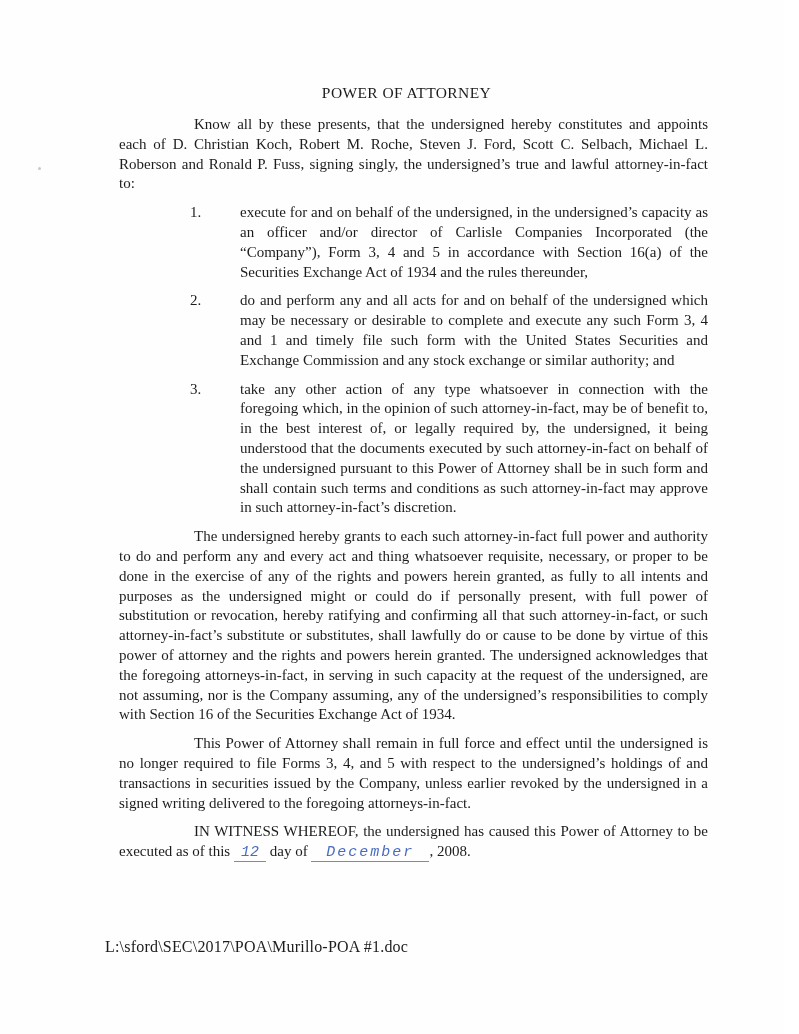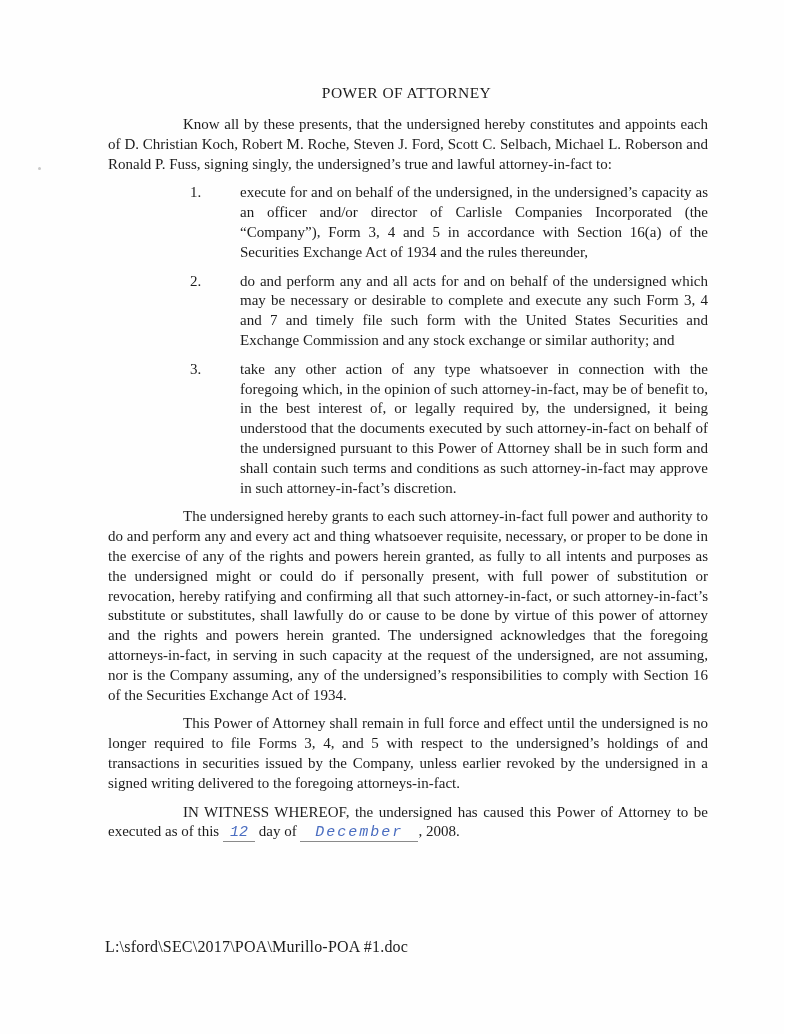--- a/index.html
+++ b/index.html
@@ -24,21 +24,21 @@
     text-align: center;
     font-size: 15.5px;
     font-weight: normal;
     letter-spacing: 0.4px;
     margin: 0 0 13px 0;
   }
   .para {
     text-align: justify;
     text-indent: 75px;
     line-height: 19.8px;
-    margin: 0 0 9px 3px;
+    margin: 0 0 9px 14px;
   }
   .list { margin: 0; }
   .list-item {
     position: relative;
     padding-left: 135px;
     margin: 0 0 9px 0;
   }
   .list-item .num {
     position: absolute;
     left: 85px;
@@ -116,21 +116,21 @@
 
   <p class="para">Know all by these presents, that the undersigned hereby constitutes and appoints each of D. Christian Koch, Robert M. Roche, Steven J. Ford, Scott C. Selbach, Michael L. Roberson and Ronald P. Fuss, signing singly, the undersigned’s true and lawful attorney-in-fact to:</p>
 
   <div class="list">
     <div class="list-item">
       <span class="num">1.</span>
       <span class="itext">execute for and on behalf of the undersigned, in the undersigned’s capacity as an officer and/or director of Carlisle Companies Incorporated (the “Company”), Form 3, 4 and 5 in accordance with Section 16(a) of the Securities Exchange Act of 1934 and the rules thereunder,</span>
     </div>
     <div class="list-item">
       <span class="num">2.</span>
-      <span class="itext">do and perform any and all acts for and on behalf of the undersigned which may be necessary or desirable to complete and execute any such Form 3, 4 and 7 and timely file such form with the United States Securities and Exchange Commission and any stock exchange or similar authority; and</span>
+      <span class="itext">do and perform any and all acts for and on behalf of the undersigned which may be necessary or desirable to complete and execute any such Form 3, 4 and 1 and timely file such form with the United States Securities and Exchange Commission and any stock exchange or similar authority; and</span>
     </div>
     <div class="list-item">
       <span class="num">3.</span>
       <span class="itext">take any other action of any type whatsoever in connection with the foregoing which, in the opinion of such attorney-in-fact, may be of benefit to, in the best interest of, or legally required by, the undersigned, it being understood that the documents executed by such attorney-in-fact on behalf of the undersigned pursuant to this Power of Attorney shall be in such form and shall contain such terms and conditions as such attorney-in-fact may approve in such attorney-in-fact’s discretion.</span>
     </div>
   </div>
 
   <p class="para">The undersigned hereby grants to each such attorney-in-fact full power and authority to do and perform any and every act and thing whatsoever requisite, necessary, or proper to be done in the exercise of any of the rights and powers herein granted, as fully to all intents and purposes as the undersigned might or could do if personally present, with full power of substitution or revocation, hereby ratifying and confirming all that such attorney-in-fact, or such attorney-in-fact’s substitute or substitutes, shall lawfully do or cause to be done by virtue of this power of attorney and the rights and powers herein granted.  The undersigned acknowledges that the foregoing attorneys-in-fact, in serving in such capacity at the request of the undersigned, are not assuming, nor is the Company assuming, any of the undersigned’s responsibilities to comply with Section 16 of the Securities Exchange Act of 1934.</p>
 
   <p class="para">This Power of Attorney shall remain in full force and effect until the undersigned is no longer required to file Forms 3, 4, and 5 with respect to the undersigned’s holdings of and transactions in securities issued by the Company, unless earlier revoked by the undersigned in a signed writing delivered to the foregoing attorneys-in-fact.</p>

